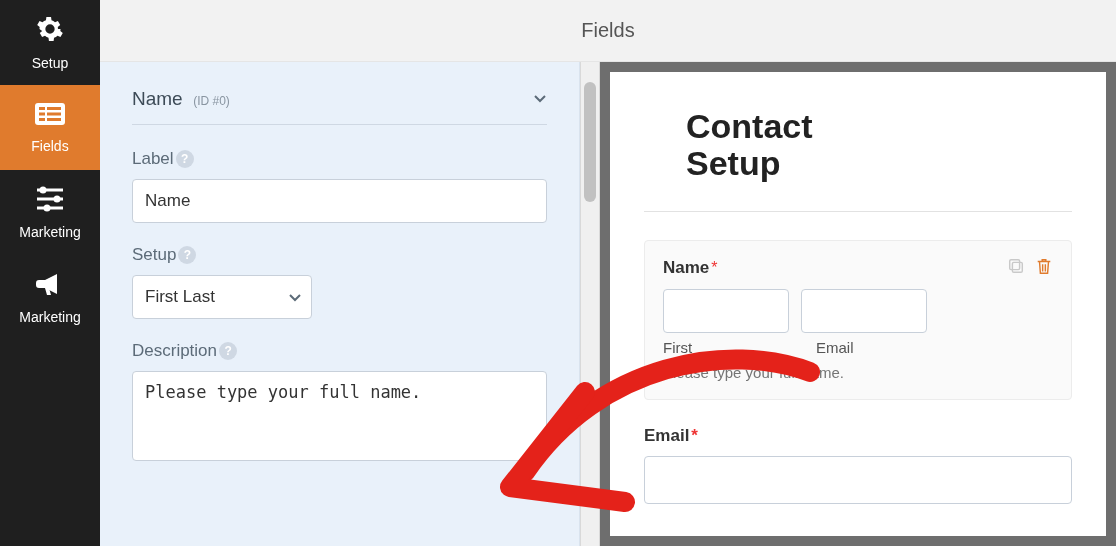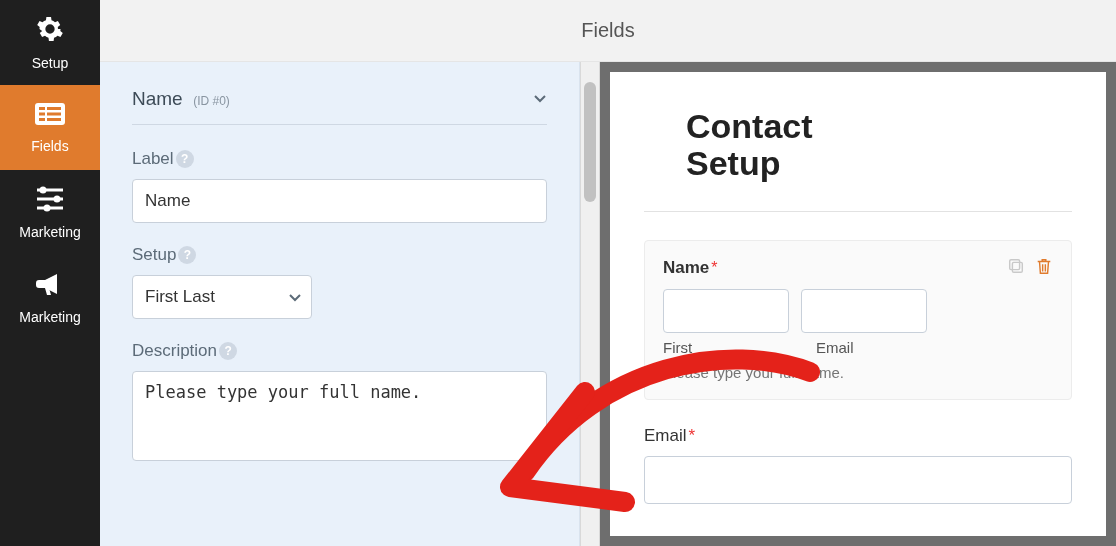--- a/index.html
+++ b/index.html
@@ -56,21 +56,21 @@
   .req { color: #e33; margin-left: 2px; }
   .fb-actions { margin-left: auto; display: flex; gap: 10px; }
   .fb-actions svg { stroke: #c9c9c9; }
   .fb-actions .trash svg { stroke: #e07b2d; }
   .inputs-row { display: flex; gap: 12px; }
   .mini-input { width: 126px; height: 44px; border: 1px solid #c8d0da; border-radius: 4px; background:#fff; }
   .sub-labels { display: flex; gap: 27px; margin-top: 6px; }
   .sub-labels span { width: 126px; font-size: 15px; color: #555; }
   .desc-text { margin-top: 8px; font-size: 15px; color: #757575; }
 
-  .plain-field .pf-label { font-size: 17px; font-weight: 400; color: #333; margin-bottom: 10px; }
+  .plain-field .pf-label { font-size: 17px; font-weight: 700; color: #333; margin-bottom: 10px; }
   .plain-input { width: 100%; height: 48px; border: 1px solid #c8d0da; border-radius: 4px; background:#fff; }
 
   
   .annotation { position: absolute; left: 330px; top: 240px; pointer-events: none; z-index: 50; }
 </style>
 </head>
 <body>
 
 <div class="app">
 

